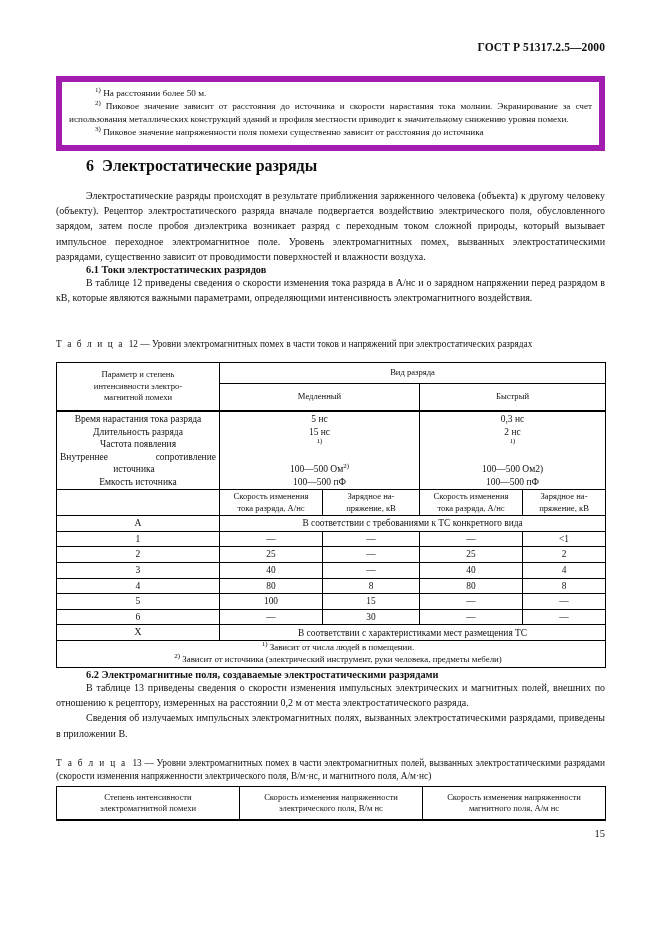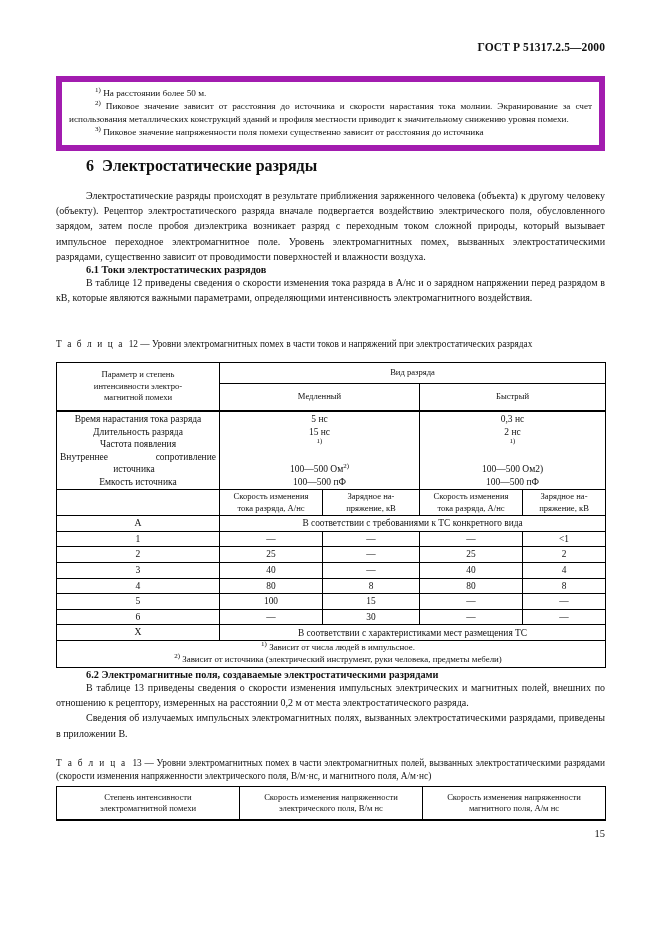--- a/index.html
+++ b/index.html
@@ -315,21 +315,21 @@
       </tr>
       <tr>
         <td class="row-num">Х</td>
         <td colspan="4">В соответствии с характеристиками мест размещения ТС</td>
       </tr>
 
       <tr>
         <td colspan="5" class="cap-note">
           <div>
             <sup class="fn">1)</sup>
-            <span>Зависит от числа людей в импульсное.</span>
+            <span>Зависит от числа людей в помещении.</span>
           </div>
           <div>
             <sup class="fn">2)</sup>
             <span>Зависит от источника (электрический инструмент, руки человека, предметы мебели)</span>
           </div>
         </td>
       </tr>
     </tbody>
   </table>
 

